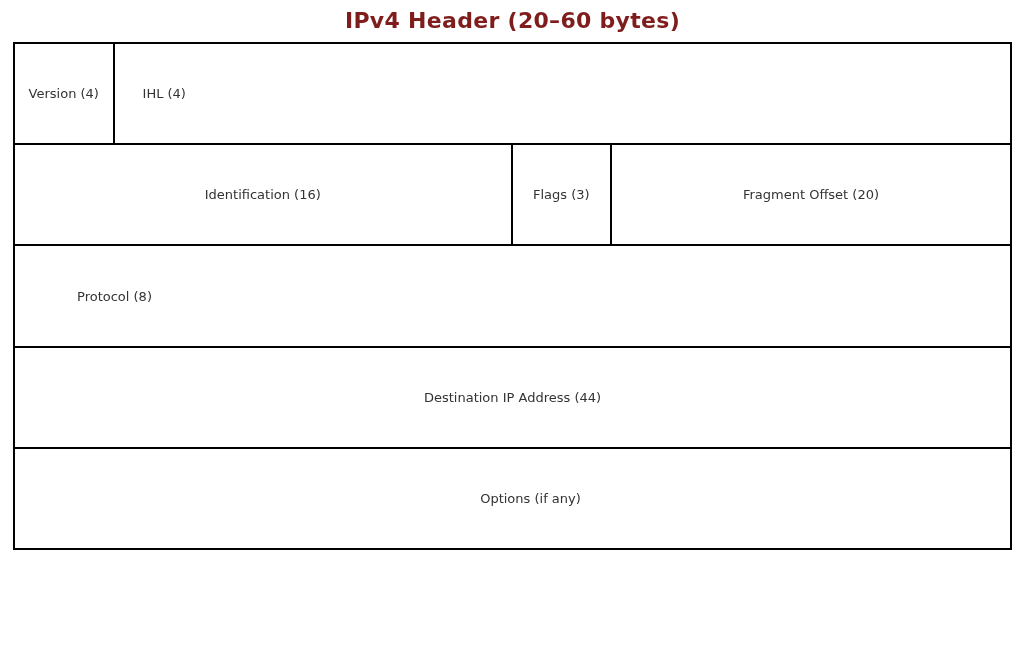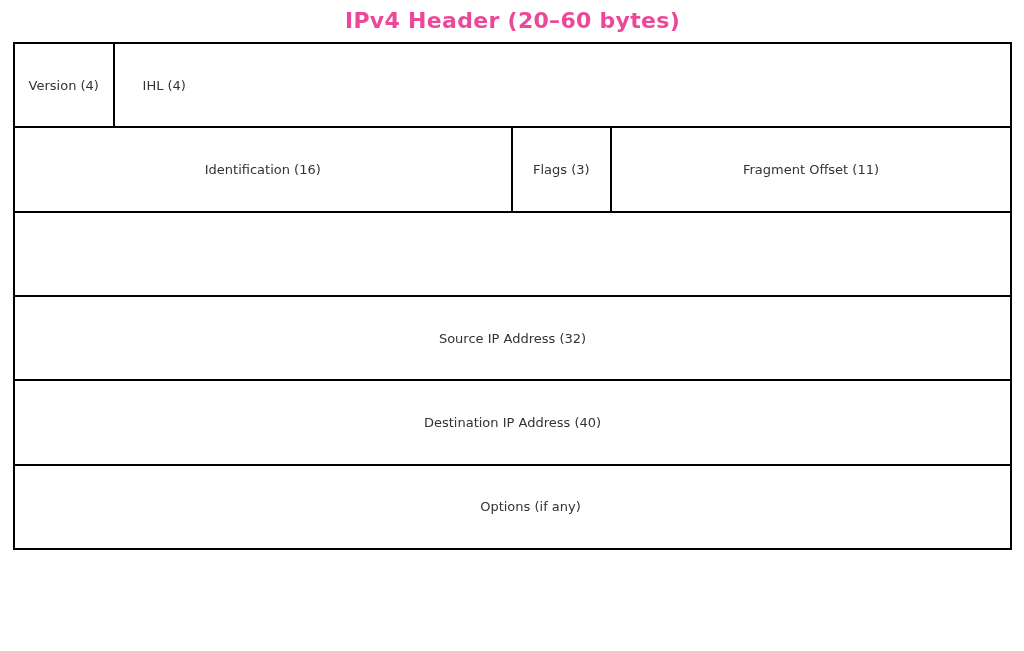--- a/index.html
+++ b/index.html
@@ -19,21 +19,21 @@
   }
   .title {
     position: absolute;
     top: 8px;
     left: 13px;
     width: 999px;
     margin: 0;
     text-align: center;
     font-size: 22px;
     font-weight: bold;
-    color: #ec4899;
+    color: #7f1d1d;
     letter-spacing: 0.3px;
   }
   .hdr-table {
     position: absolute;
     left: 13px;
     top: 42px;
     width: 999px;
     height: 508px;
     box-sizing: border-box;
     border: 2px solid #000000;
@@ -94,36 +94,34 @@
     </div>
 
     <div class="hdr-row">
       <div class="hdr-cell w50">
         <span>Identification (16)</span>
       </div>
       <div class="hdr-cell w10">
         <span>Flags (3)</span>
       </div>
       <div class="hdr-cell wfill">
-        <span>Fragment Offset (11)</span>
+        <span>Fragment Offset (20)</span>
       </div>
     </div>
 
     <div class="hdr-row">
+      <div class="hdr-cell w20">
+        <span>Protocol (8)</span>
+      </div>
     </div>
+
 
     <div class="hdr-row">
       <div class="hdr-cell wfill">
-        <span>Source IP Address (32)</span>
-      </div>
-    </div>
-
-    <div class="hdr-row">
-      <div class="hdr-cell wfill">
-        <span>Destination IP Address (40)</span>
+        <span>Destination IP Address (44)</span>
       </div>
     </div>
 
     <div class="hdr-row">
       <div class="hdr-cell wfill">
         <span>Options (if any)</span>
       </div>
     </div>
 
   </div>

